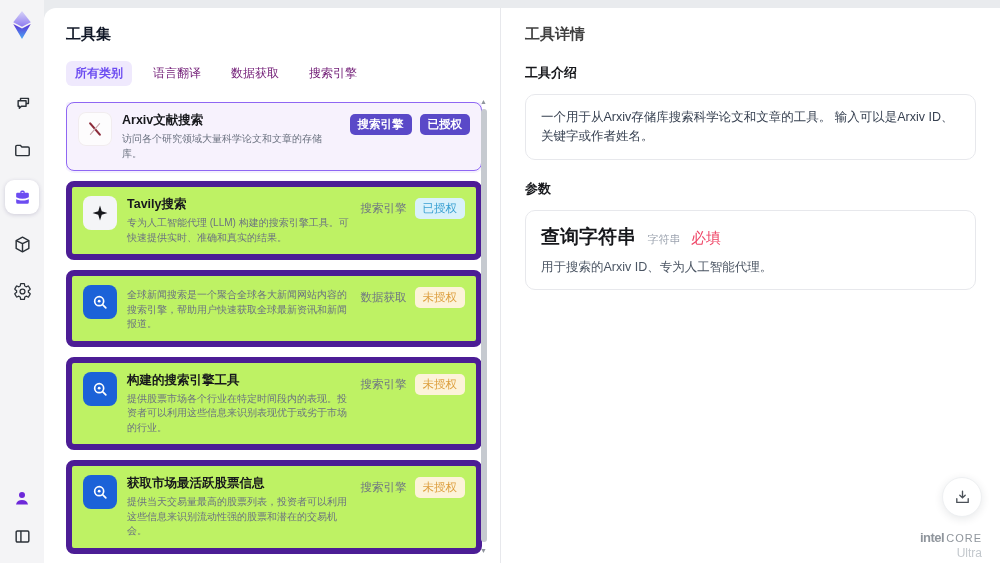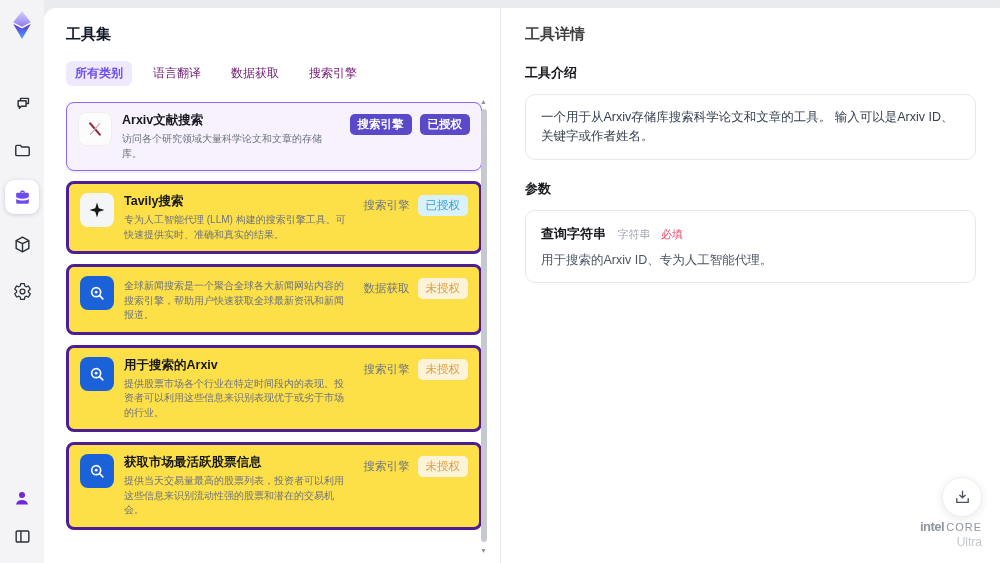--- a/index.html
+++ b/index.html
@@ -41,21 +41,21 @@
   .list-panel { width:456px; padding:17px 0 0 22px; position:relative; flex:none; }
   .panel-title { font-size:15px; font-weight:bold; color:#111827; }
 
   .tabs { display:flex; align-items:center; gap:12px; margin-top:17px; }
   .tab { font-size:12px; color:#701a75; cursor:pointer; padding:4px 9px; border-radius:6px; white-space:nowrap; }
   .tab.active { color:var(--accent,#6c4cf1); background:#efe9fd; font-weight:bold; }
 
   .tool-list { margin-top:16px; width:416px; height:456px; overflow:hidden; }
   .tool-card {
     display:flex; gap:10px; align-items:flex-start;
-    border:3px solid #4c1d95; border-radius:8px; background:#fde047;
+    border:6px solid #4c1d95; border-radius:8px; background:#bef264;
     padding:9px 11px; margin-bottom:10px; cursor:pointer;
   }
   .tool-card.selected {
     border:1.5px solid #8f67f3; background:#f7f2fd;
     box-shadow:0 0 0 2px rgba(143,103,243,.10);
   }
   .tool-icon {
     width:34px; height:34px; border-radius:8px; flex:none;
     display:grid; place-items:center; background:#f4f5f7;
   }
@@ -86,33 +86,33 @@
 
   
   .detail-panel { flex:1; border-left:1px solid #e7e8ec; padding:17px 24px; }
   .detail-title { font-size:15px; font-weight:bold; color:#404040; }
   .section-heading { font-size:13px; font-weight:bold; color:#17181c; margin-top:20px; }
   .intro-box, .param-box {
     border:1px solid #e7e8ec; border-radius:10px; background:#fff;
     margin-top:12px; padding:13px 15px;
   }
   .intro-text { font-size:12.5px; color:#374151; line-height:1.5; }
-  .param-name { font-size:13px; font-weight:bold; color:#17181c; display:inline; }
+  .param-name { font-size:19px; font-weight:bold; color:#17181c; display:inline; }
   .param-type { font-size:11px; color:#9ca3af; margin-left:7px; }
-  .param-required { font-size:11px; color:#ef4566; margin-left:6px; }
+  .param-required { font-size:15px; color:#ef4566; margin-left:6px; }
   .param-desc { font-size:12.5px; color:#4b5563; margin-top:9px; }
 
   
   .fab {
     position:absolute; right:18px; bottom:46px; width:40px; height:40px; border-radius:50%;
     background:#fff; border:1px solid #eef0f2; box-shadow:0 2px 8px rgba(30,35,50,.10);
     display:grid; place-items:center; color:#4b5158; cursor:pointer; z-index:6;
   }
   .fab svg { width:19px; height:19px; }
-  .brand { position:absolute; right:18px; bottom:15px; text-align:right; color:#8f959c; z-index:6; line-height:1; }
+  .brand { position:absolute; right:18px; bottom:4px; text-align:right; color:#8f959c; z-index:6; line-height:1; }
   .brand .intel { font-size:13px; font-weight:bold; letter-spacing:-.5px; }
   .brand .core { font-size:11px; letter-spacing:1px; margin-left:2px; }
   .brand .ultra { font-size:12px; color:#c3c8cd; margin-top:2px; }
 </style>
 </head>
 <body>
 
 <div class="page">
 
   <div class="sidebar">
@@ -239,21 +239,21 @@
   </div>
           <div class="tool-card">
     <div class="tool-icon icon-news-search">
               <svg viewBox="0 0 24 24" fill="none">
                 <circle cx="11" cy="11" r="5.4" stroke="#fff" stroke-width="2"></circle>
                 <circle cx="11" cy="11" r="1.7" fill="#fff"></circle>
                 <path d="M15.4 15.4 19 19" stroke="#fff" stroke-width="2" stroke-linecap="round"></path>
               </svg>
             </div>
     <div class="tool-text">
-      <div class="tool-name">用于搜索的Arxiv</div>
+      <div class="tool-name">构建的搜索引擎工具</div>
       <div class="tool-desc">提供股票市场各个行业在特定时间段内的表现。投资者可以利用这些信息来识别表现优于或劣于市场的行业。</div>
     </div>
     <div class="tool-badges">
       <span class="cat-plain">搜索引擎</span>
       <span class="badge-orange">未授权</span>
     </div>
   </div>
           <div class="tool-card">
     <div class="tool-icon icon-news-search">
               <svg viewBox="0 0 24 24" fill="none">

